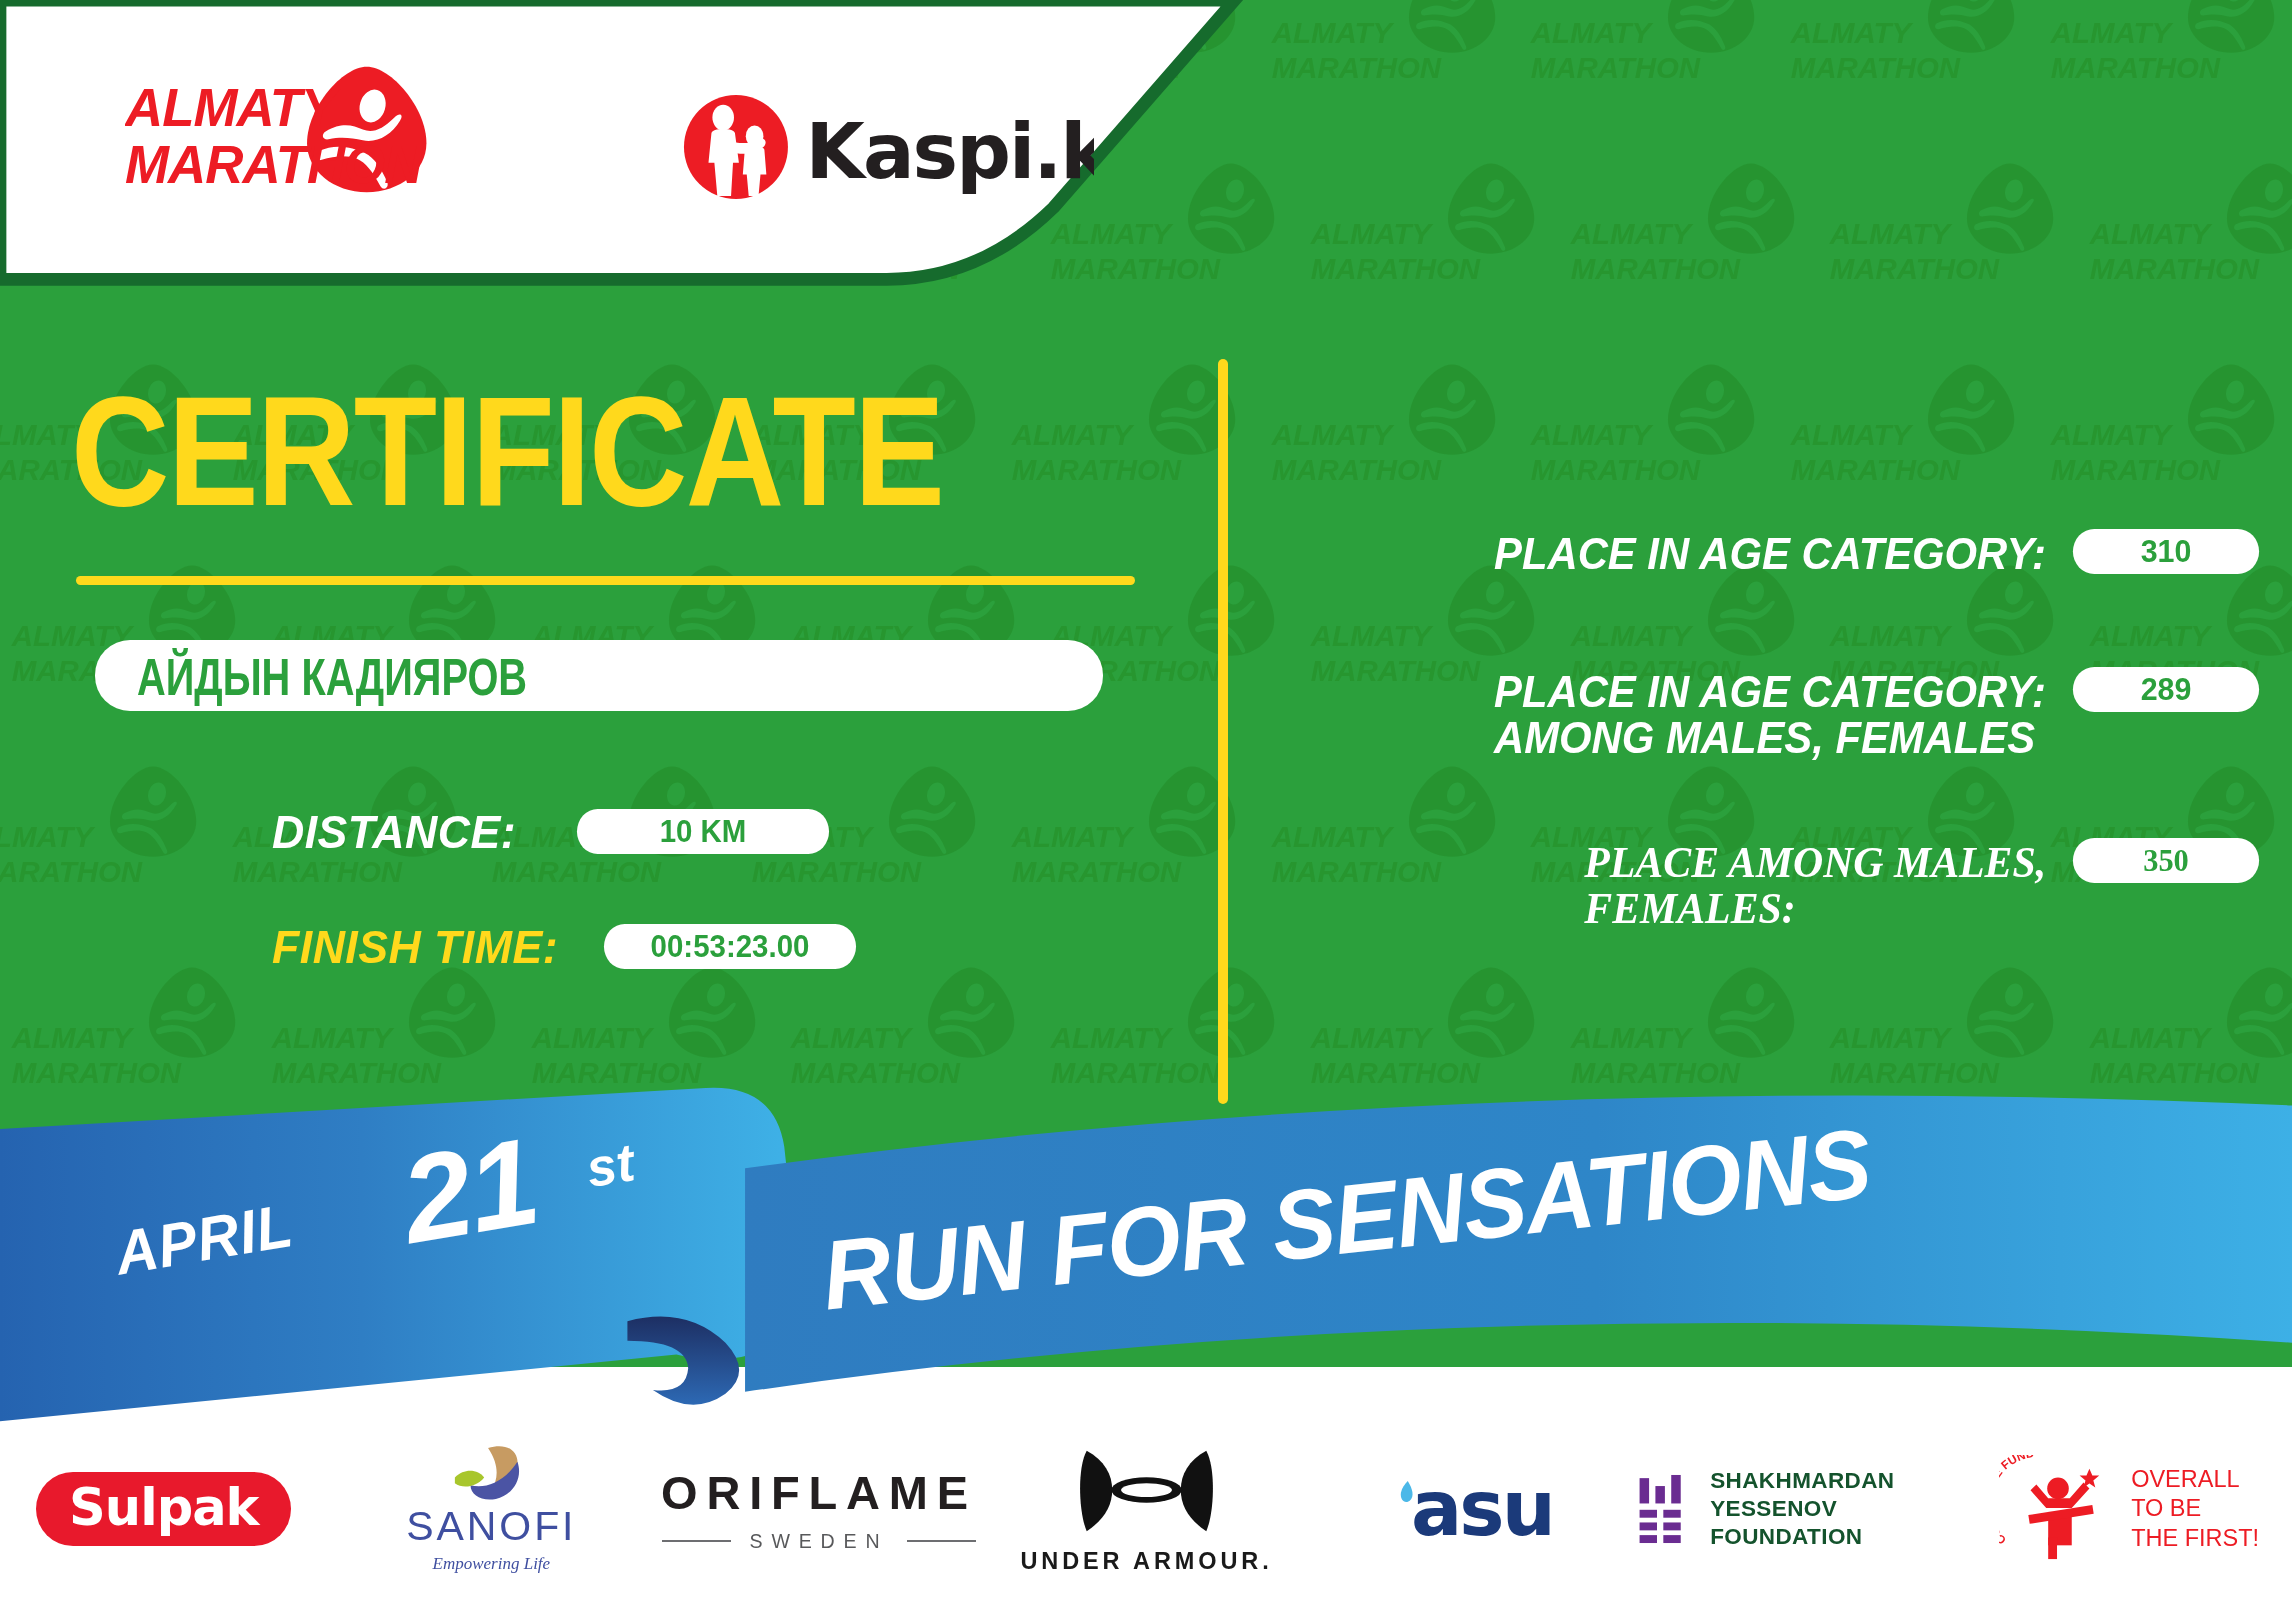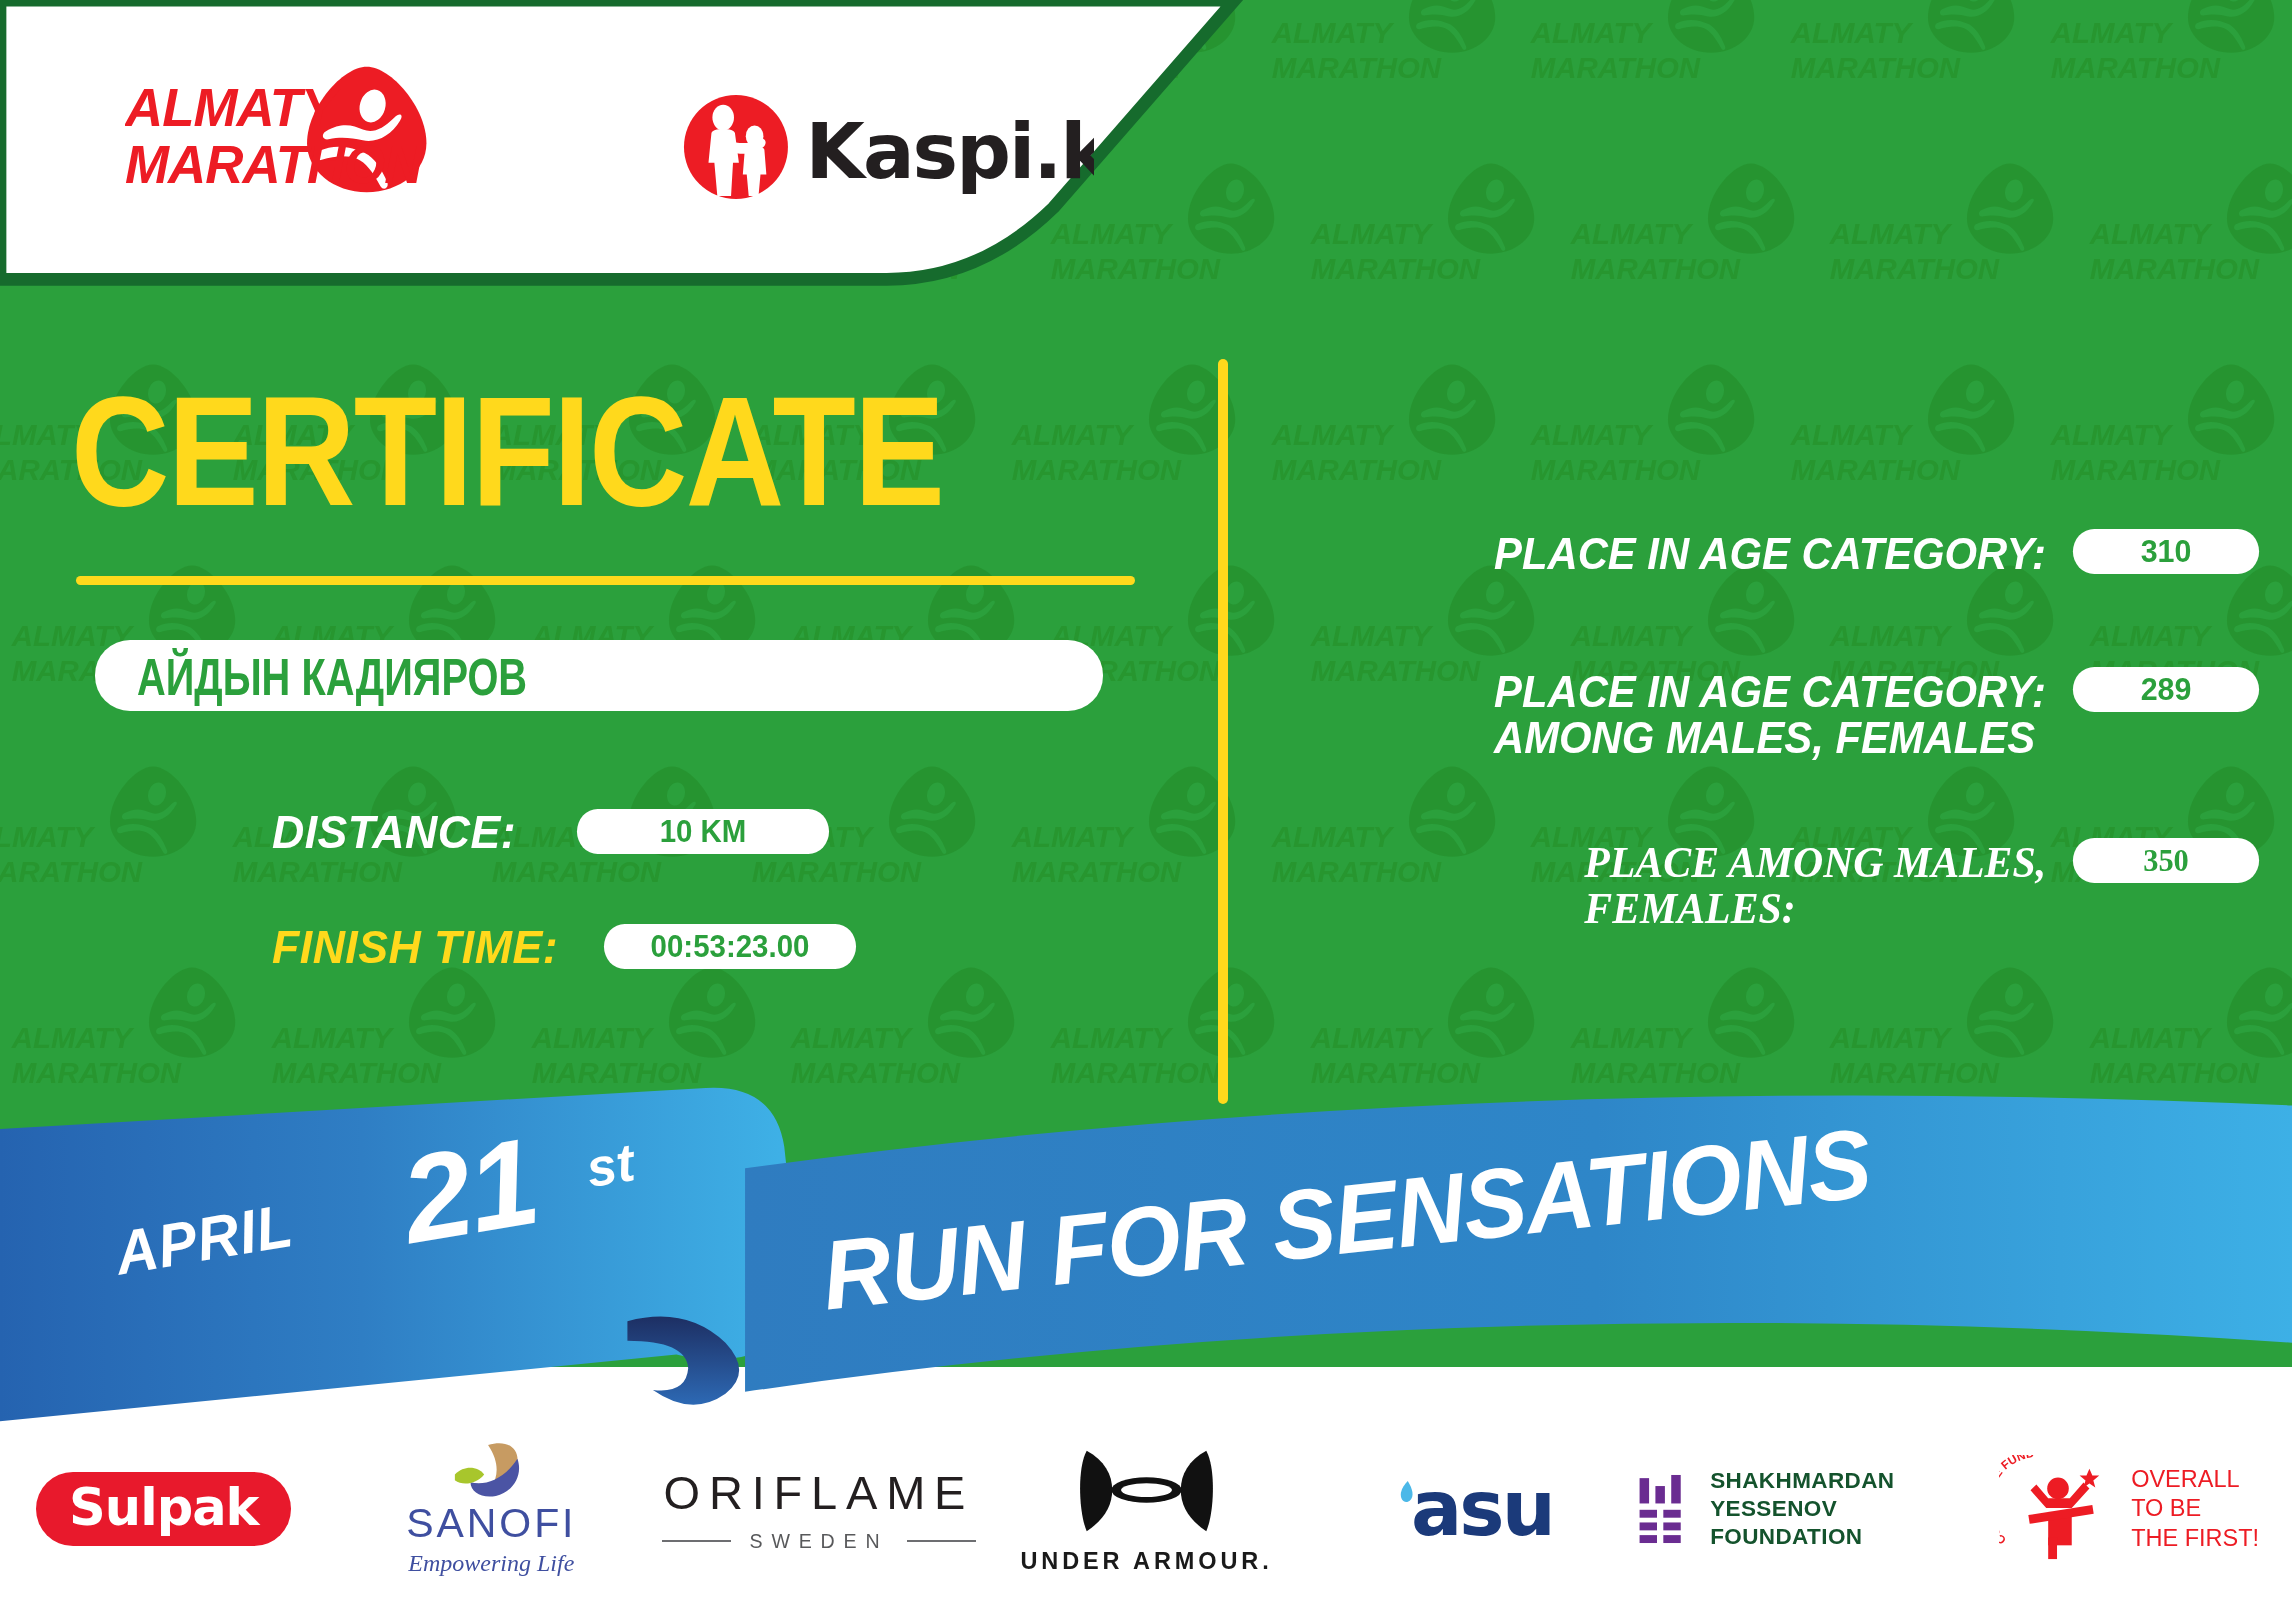--- a/index.html
+++ b/index.html
@@ -161,23 +161,23 @@
 
   .sulpak{
     background:#e8192c;border-radius:41px;
     padding:9.8px 33px 13.7px 33px;
     color:#ffffff;font-weight:bold;font-size:51px;
     font-family:"DejaVu Sans", sans-serif;
     letter-spacing:-1px;line-height:1;
   }
   .sanofi{display:flex;flex-direction:column;align-items:center;}
   .sanofi-word{color:#3f4fa0;font-size:41px;letter-spacing:2.9px;font-family:"Liberation Sans",sans-serif;}
-  .sanofi-tag{color:#3f4fa0;font-size:24px;font-style:italic;font-family:"Liberation Serif",serif;margin-top:3.9px;}
+  .sanofi-tag{color:#3f4fa0;font-size:17px;font-style:italic;font-family:"Liberation Serif",serif;margin-top:3.9px;}
   .oriflame{display:flex;flex-direction:column;align-items:center;color:#231f20;}
-  .ori-word{font-size:47px;letter-spacing:8.8px;font-family:"Liberation Sans",sans-serif;}
+  .ori-word{font-size:47px;letter-spacing:8.8px;font-family:"Liberation Sans",sans-serif;font-weight:bold;}
   .ori-sub{display:flex;align-items:center;gap:19px;margin-top:9.8px;}
   .ori-sub .ln{width:69px;height:2px;background:#6d6e71;}
   .ori-sub .sw{font-size:19.6px;letter-spacing:8.8px;color:#58595b;}
   .ua{display:flex;flex-direction:column;align-items:center;color:#1a1a1a;}
   .ua-word{font-size:23.5px;font-weight:bold;letter-spacing:3.9px;margin-top:7.8px;}
   .asu{display:flex;align-items:center;}
   .asu-word{color:#1b3a7a;font-size:76px;font-weight:bold;letter-spacing:-2.9px;font-family:"DejaVu Sans",sans-serif;line-height:1;}
   .yessenov{display:flex;align-items:center;gap:21.6px;}
   .yess-txt{color:#14532d;font-weight:bold;font-size:22.5px;line-height:1.25;letter-spacing:0.4px;}
   .cf{display:flex;align-items:center;gap:13.7px;}

